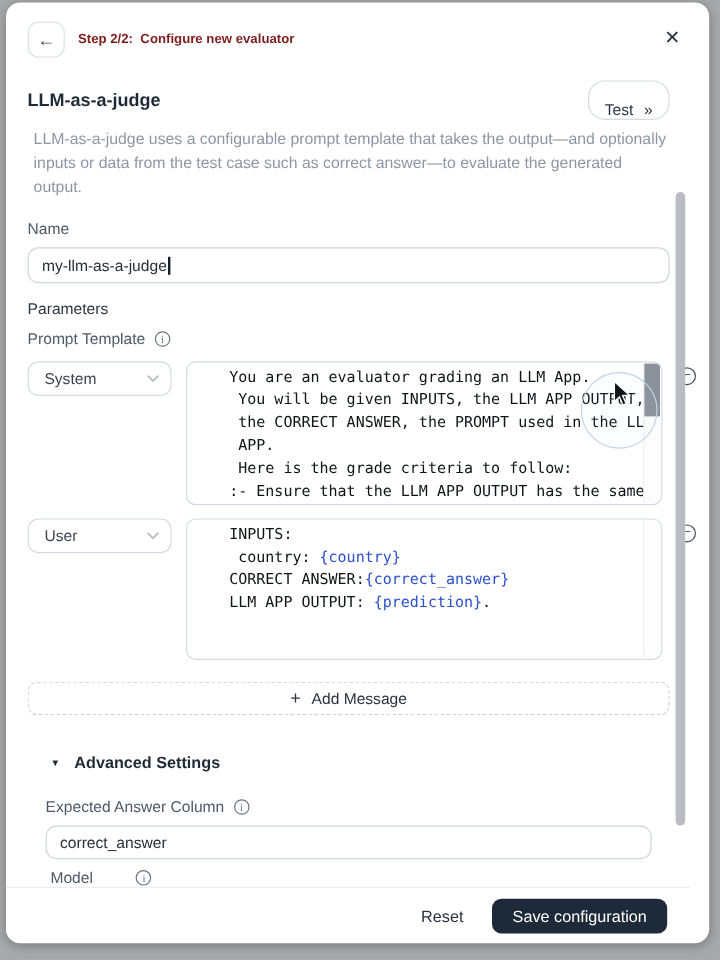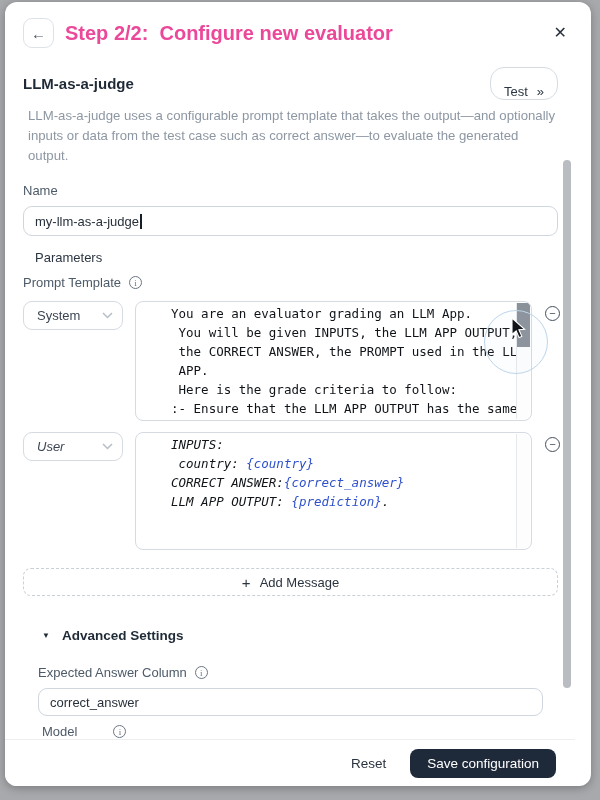--- a/index.html
+++ b/index.html
@@ -19,21 +19,21 @@
   .header{
     display:flex;align-items:center;
     padding:16px 20px 0 18px;height:30px;
   }
   .back-btn{
     width:31px;height:30px;border:1px solid #dde2e7;border-radius:9px;
     background:#fff;display:flex;align-items:center;justify-content:center;
     font-size:15px;color:#4b5563;cursor:pointer;padding:0;
   }
   .title{
-    margin:0 0 0 11px;font-size:20px;font-weight:700;color:#ec4899;
+    margin:0 0 0 11px;font-size:11px;font-weight:700;color:#7f1d1d;
     white-space:pre-wrap;flex:1;
   }
   .close{
     font-size:16px;color:#28303a;cursor:pointer;line-height:1;
     padding:2px 4px;
   }
   
   .content{padding:0 33px 0 18px;}
   .eval-row{display:flex;align-items:center;margin-top:22px;height:27px;}
   .eval-row h2{margin:0;font-size:15px;font-weight:700;color:#1f2a37;flex:1;}
@@ -47,33 +47,33 @@
     margin:9px 0 0 5px;font-size:13.2px;line-height:20px;color:#8d97a3;
   }
   .field-label{font-size:13px;color:#4d5a68;}
   .name-label{display:block;margin-top:17px;}
   .text-input{
     margin-top:8px;height:28px;border:1px solid #cfd6dd;border-radius:9px;
     display:flex;align-items:center;padding:0 11px;font-size:13px;color:#28303a;
     background:#fff;
   }
   .caret{display:inline-block;width:1.5px;height:15px;background:#141e29;margin-left:1px;}
-  .params-label{margin-top:14px;font-size:13px;color:#2c3642;margin-left:12px;}
+  .params-label{margin-top:14px;font-size:13px;color:#2c3642;}
   .label-row{display:flex;align-items:center;gap:8px;margin-top:10px;}
   .info-icon{
     width:13px;height:13px;border:1.2px solid #6b7682;border-radius:50%;
     display:inline-flex;align-items:center;justify-content:center;
     font-size:9px;font-style:normal;color:#6b7682;font-family:"Liberation Serif",serif;
     box-sizing:border-box;
   }
   
   .msg-row{display:flex;align-items:flex-start;margin-top:11px;}
-  .msg-row.user{font-style:italic;}
+  .msg-row.user{}
   .select{
-    width:100px;height:29px;border:1px solid #d5dbe1;border-radius:9px;
+    width:120px;height:29px;border:1px solid #d5dbe1;border-radius:9px;
     display:flex;align-items:center;box-sizing:border-box;
     padding:0 9px 0 13px;font-size:13px;color:#3c4653;background:#fff;cursor:pointer;
     flex:none;
   }
   .select span{flex:1;}
   .ta-wrap{
     position:relative;margin-left:12px;width:397px;box-sizing:border-box;
     border:1px solid #d5dbe1;border-radius:8px;background:#fff;overflow:hidden;
     flex:none;
     padding-left:27px;

